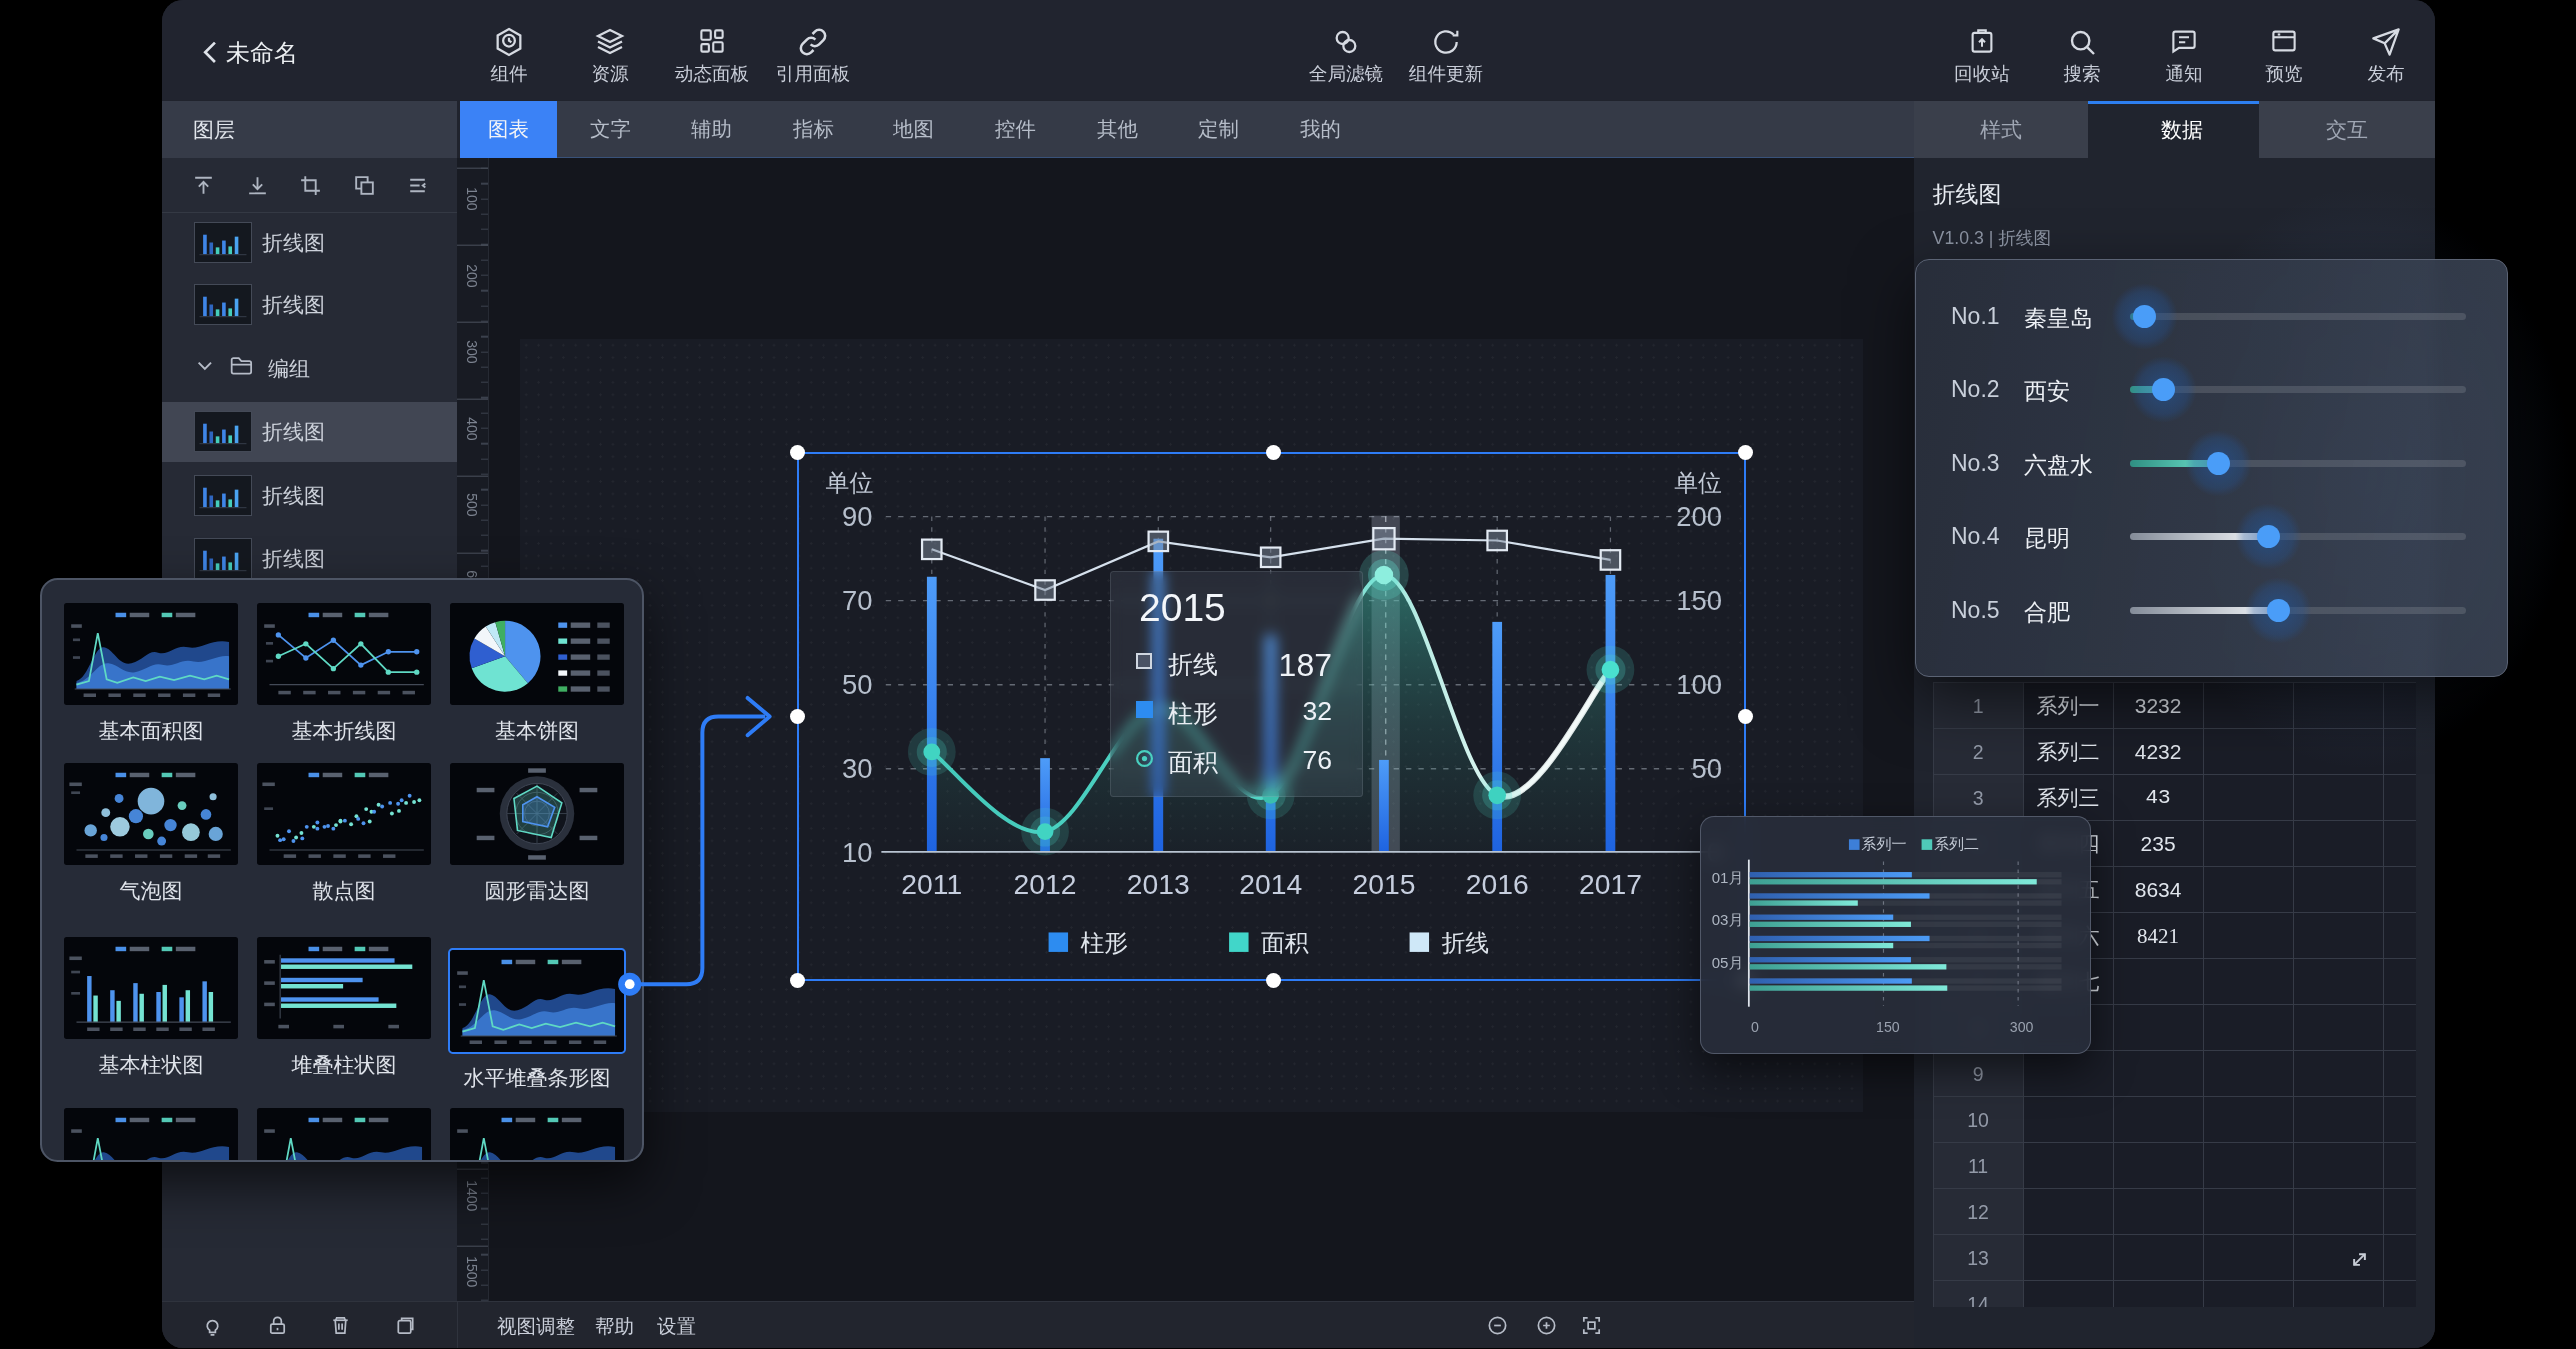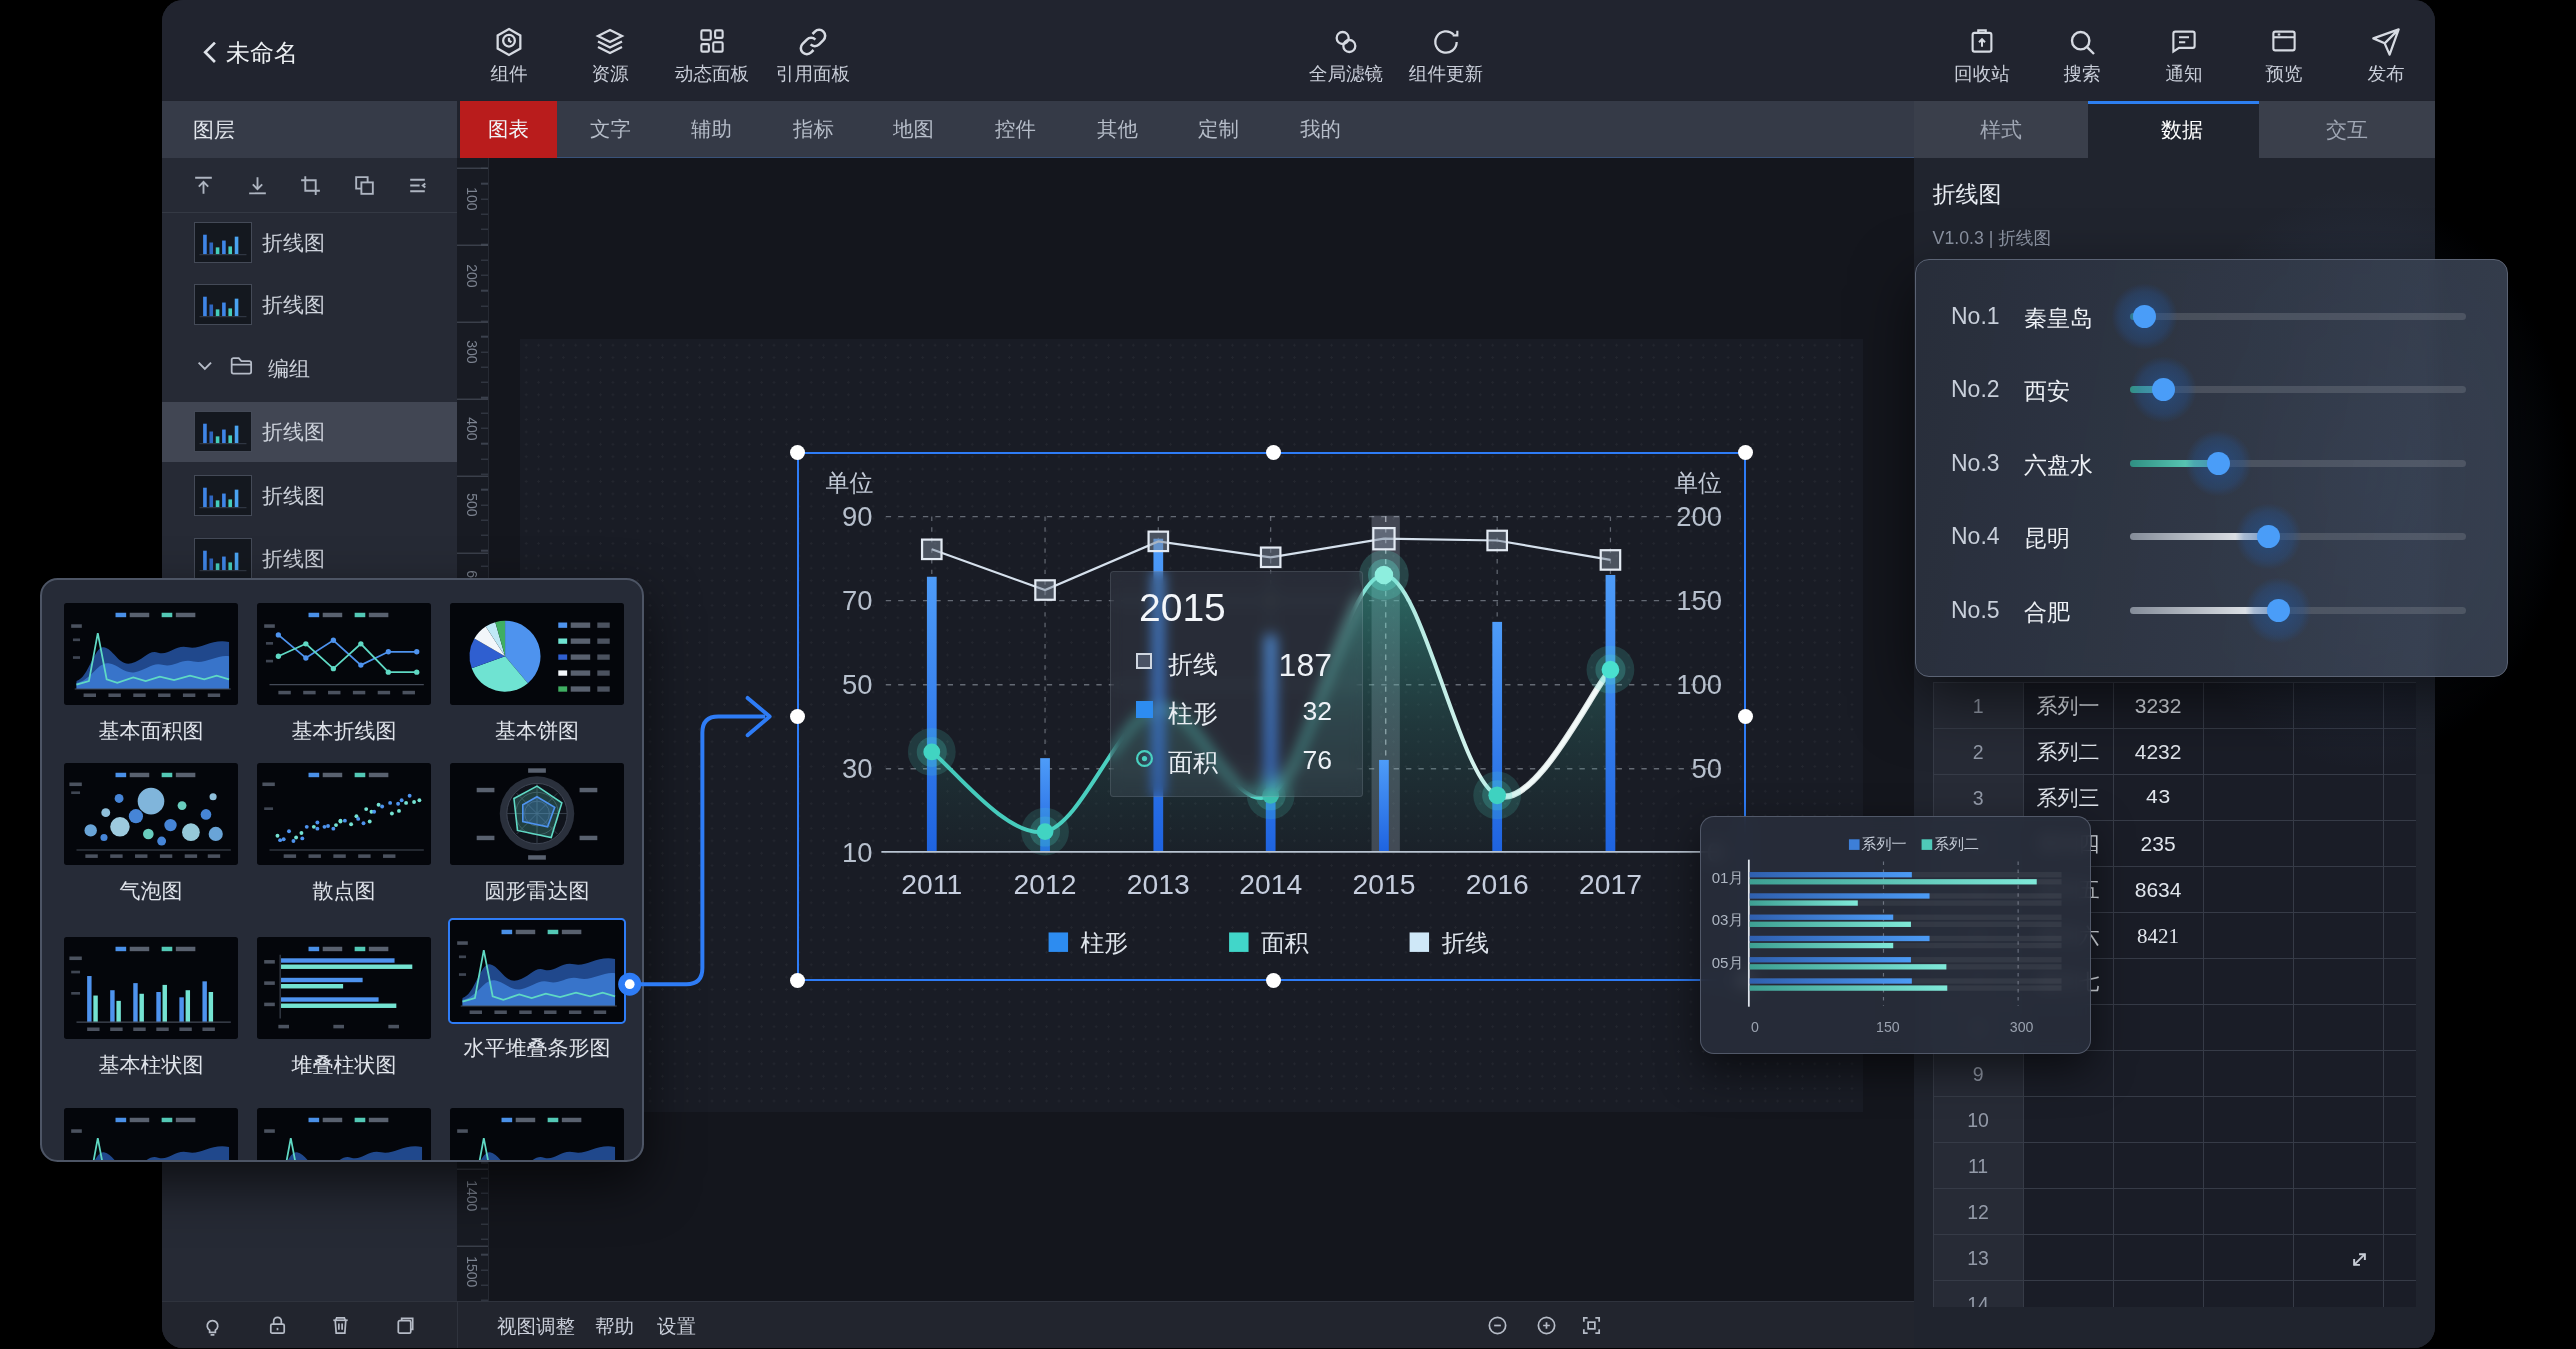--- a/index.html
+++ b/index.html
@@ -21,21 +21,21 @@
   .lrow { position:absolute; left:0; width:295px; height:60px; }
   .lrow.sel { background:#414653; }
   .lthumb { position:absolute; left:32px; top:8.9px; width:58px; height:41px; background:#14181f;
     border:0.9px solid #444a57; }
   .lrow .txt { position:absolute; left:100px; top:0; line-height:60px; color:#ccd1da; font-size:21px; }
   
   #cattabs { position:absolute; left:298px; top:101px; width:1454px; height:57px; background:#353a47;
     border-bottom:1.8px solid rgba(64,120,200,0.4); }
   .cattab { position:absolute; top:0; height:57px; width:97px; text-align:center; line-height:57px;
     color:#b6bdc9; font-size:20.4px; }
-  .cattab.on { background:#b91c1c; color:#f2f4f7; }
+  .cattab.on { background:#3b82f6; color:#f2f4f7; }
   .cattab.on::after { content:""; }
   
   #canvas { position:absolute; left:295px; top:158px; width:1457px; height:1144px; background:#14161d; }
   #artboard { position:absolute; left:63px; top:181px; width:1343px; height:773px; background:#191c25;
     background-image:radial-gradient(rgba(255,255,255,0.045) 1px, transparent 1.2px);
     background-size:12.4px 12.4px; }
   #ruler { position:absolute; left:0; top:0; width:32px; height:1144px; background:#181b23; border-right:0.9px solid #262a33; overflow:hidden; }
   
   #rpanel { position:absolute; left:1752px; top:101px; width:521px; height:1247px; background:#20242e; }
   .rtab { position:absolute; top:0; height:57px; line-height:57px; text-align:center; font-size:21px; }
@@ -996,21 +996,21 @@
           <g fill="#4b525f">
                 <rect x="24" y="99" width="12" height="4"></rect>
                 <rect x="86" y="99" width="12" height="4"></rect>
                 <rect x="148" y="99" width="12" height="4"></rect>
               </g>
             </g>
         </svg>
       </div>
       <div class="clabel">堆叠柱状图</div>
     </div>
-    <div class="cell" style="left:408px;top:340px;">
+    <div class="cell" style="left:408px;top:370px;">
       <div class="cthumb sel">
         <svg width="174" height="102" viewBox="0 0 196 115">
           <g>
               <rect x="58" y="11" width="12" height="5" fill="#4a90e8"></rect>
               <rect x="74" y="11" width="22" height="5" fill="#59616f"></rect>
           <rect x="110" y="11" width="12" height="5" fill="#53c8b5"></rect>
               <rect x="126" y="11" width="22" height="5" fill="#59616f"></rect>
           <rect x="8" y="24" width="12" height="4" fill="#4b525f"></rect>
               <rect x="10" y="40" width="8" height="3" fill="#3f4653"></rect>
               <rect x="10" y="60" width="8" height="3" fill="#3f4653"></rect>

